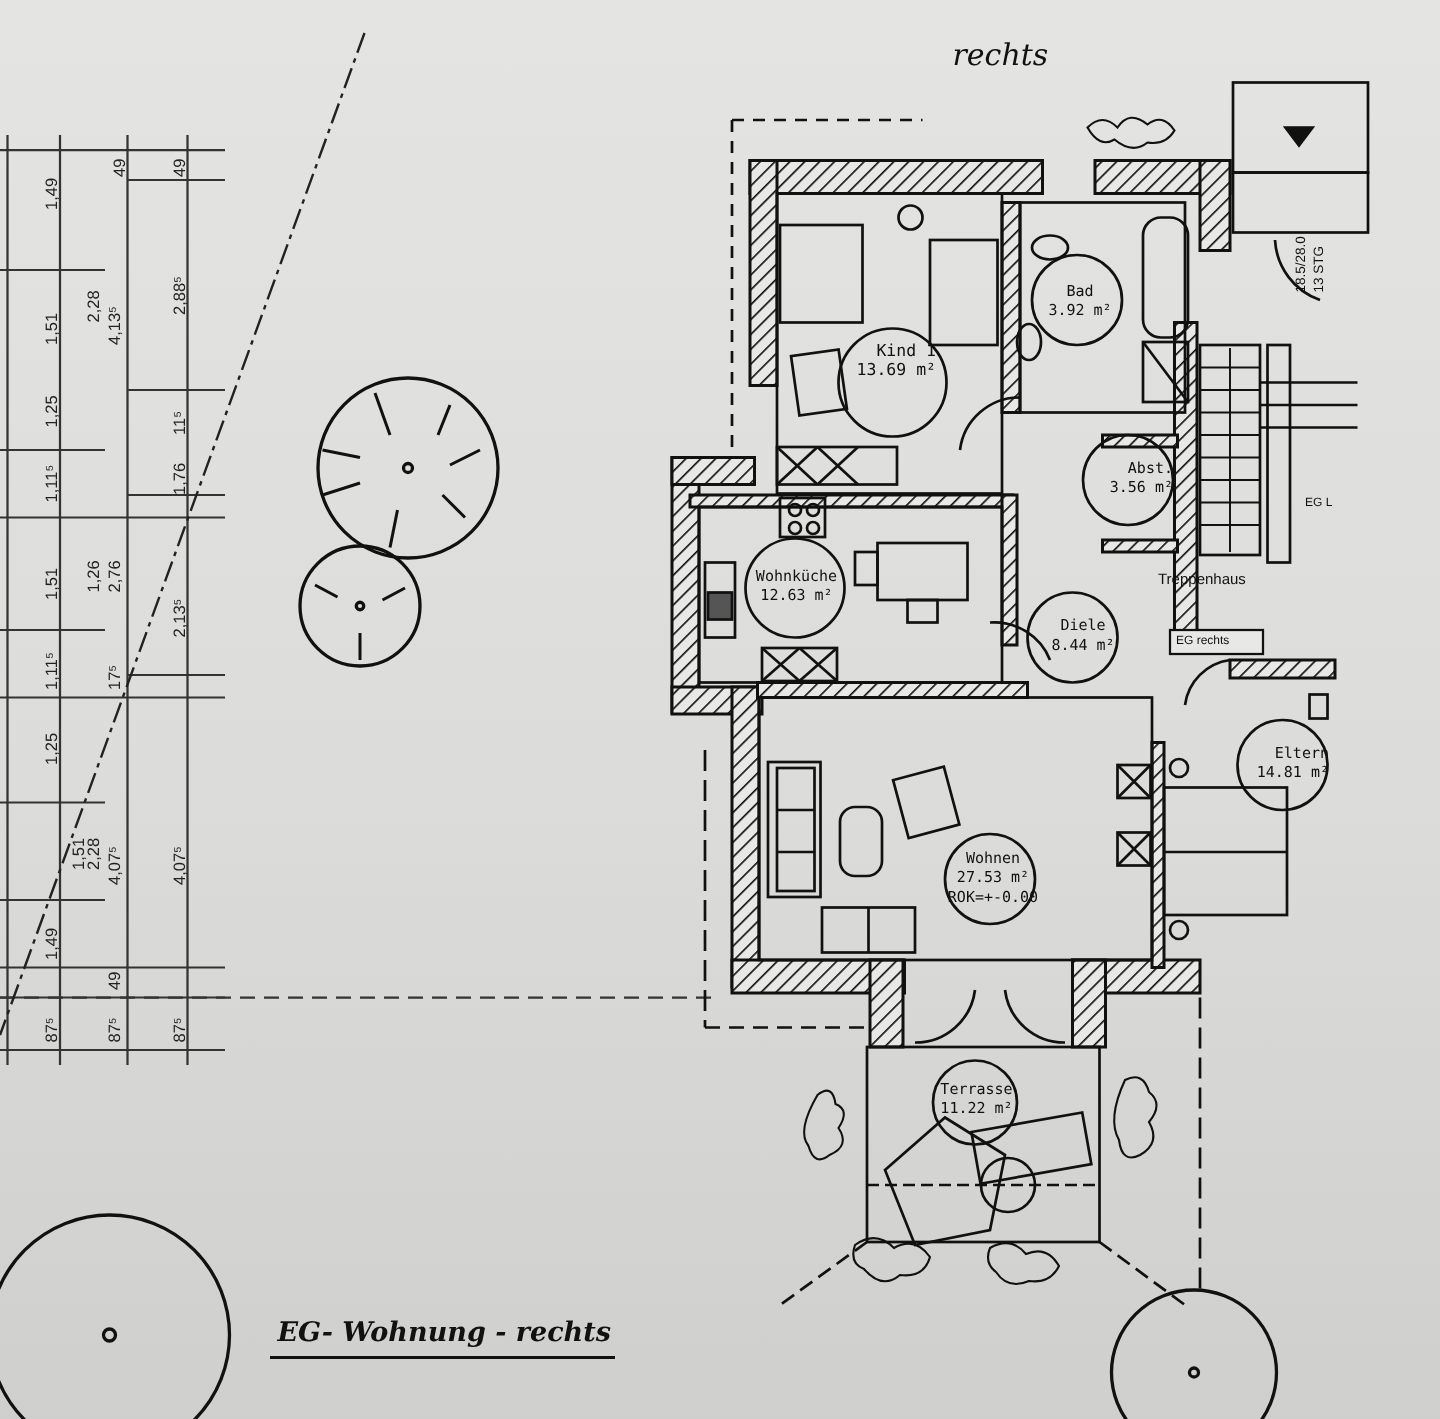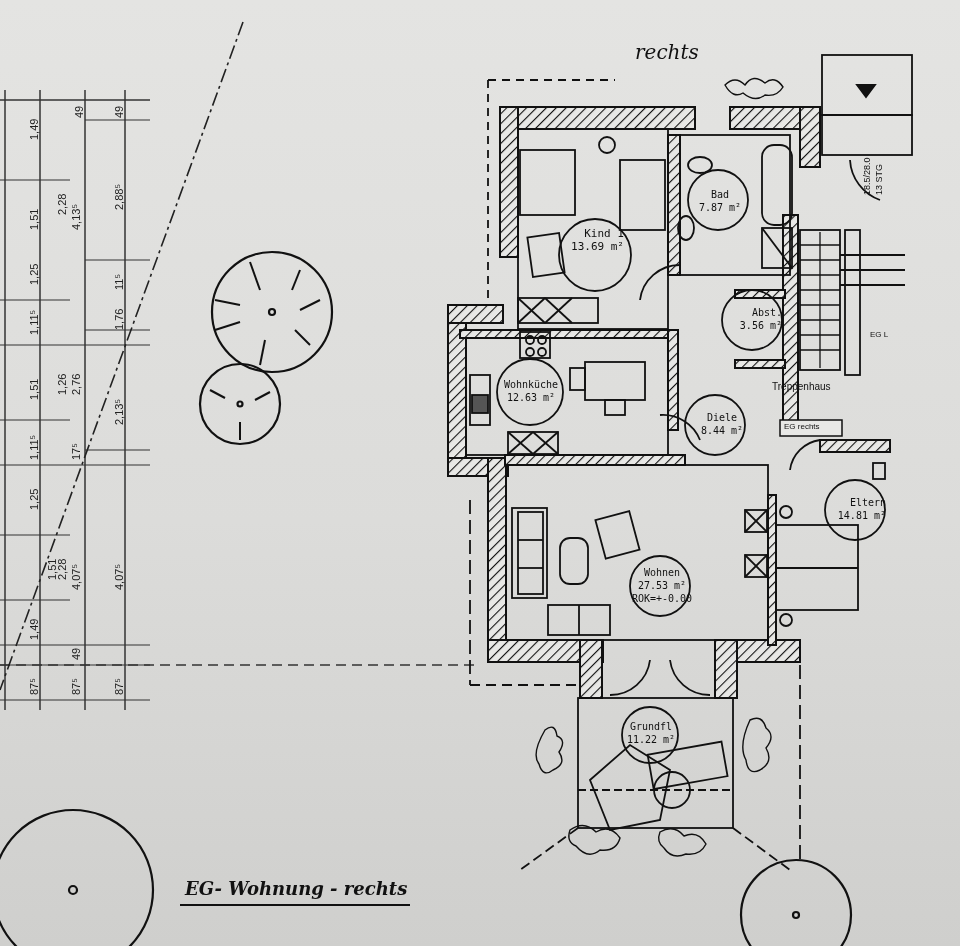--- a/index.html
+++ b/index.html
@@ -240,21 +240,21 @@
   <line x1="180" y1="905" x2="410" y2="905" stroke="#111" stroke-width="2"></line>
   <rect x="780" y="420" width="62" height="16" fill="#e8e8e6" stroke="#111" stroke-width="1.5"></rect>
 </svg>
 
 <div class="overlay" style="left:568px;top:227px;width:56px;text-align:right;font:11px 'DejaVu Sans Mono',monospace;color:#111;line-height:13px">
   <div>Kind 1</div>
   <div>13.69 m²</div>
 </div>
 <div class="overlay" style="left:692px;top:188px;width:56px;text-align:center;font:10px 'DejaVu Sans Mono',monospace;color:#111;line-height:13px">
   <div>Bad</div>
-  <div>7.87 m²</div>
+  <div>3.92 m²</div>
 </div>
 <div class="overlay" style="left:726px;top:306px;width:56px;text-align:right;font:10px 'DejaVu Sans Mono',monospace;color:#111;line-height:13px">
   <div>Abst.</div>
   <div>3.56 m²</div>
 </div>
 <div class="overlay" style="left:496px;top:378px;width:70px;text-align:center;font:10px 'DejaVu Sans Mono',monospace;color:#111;line-height:13px">
   <div>Wohnküche</div>
   <div>12.63 m²</div>
 </div>
 <div class="overlay" style="left:688px;top:411px;width:68px;text-align:center;font:10px 'DejaVu Sans Mono',monospace;color:#111;line-height:13px">
@@ -264,24 +264,24 @@
 <div class="overlay" style="left:826px;top:496px;width:60px;text-align:right;font:10px 'DejaVu Sans Mono',monospace;color:#111;line-height:13px">
   <div>Eltern</div>
   <div>14.81 m²</div>
 </div>
 <div class="overlay" style="left:626px;top:566px;width:72px;text-align:center;font:10px 'DejaVu Sans Mono',monospace;color:#111;line-height:13px">
   <div>Wohnen</div>
   <div>27.53 m²</div>
   <div>ROK=+-0.00</div>
 </div>
 <div class="overlay" style="left:620px;top:720px;width:62px;text-align:center;font:10px 'DejaVu Sans Mono',monospace;color:#111;line-height:13px">
-  <div>Grundfl</div>
+  <div>Terrasse</div>
   <div>11.22 m²</div>
 </div>
 
 <div class="overlay" style="left:772px;top:381px;font:10px 'Liberation Sans',sans-serif;color:#111">Treppenhaus</div>
 <div class="overlay" style="left:870px;top:330px;font:8px 'Liberation Sans',sans-serif;color:#111">EG L</div>
 <div class="overlay" style="left:862px;top:195px;font:9px 'Liberation Sans',sans-serif;color:#111;transform:rotate(-90deg);transform-origin:left top;">18.5/28.0</div>
 <div class="overlay" style="left:874px;top:195px;font:9px 'Liberation Sans',sans-serif;color:#111;transform:rotate(-90deg);transform-origin:left top;">13 STG</div>
 <div class="overlay" style="left:784px;top:422px;font:8px 'Liberation Sans',sans-serif;color:#111">EG rechts</div>
-<div class="overlay" style="left:635px;top:40px;font:italic 20px 'DejaVu Serif',serif;color:#111">rechts</div>
+<div class="overlay" style="left:635px;top:24px;font:italic 20px 'DejaVu Serif',serif;color:#111">rechts</div>
 <div class="overlay" style="left:185px;top:878px;font:italic bold 18px 'DejaVu Serif',serif;color:#111">EG- Wohnung - rechts</div>
 </div>
 
 </body></html>

